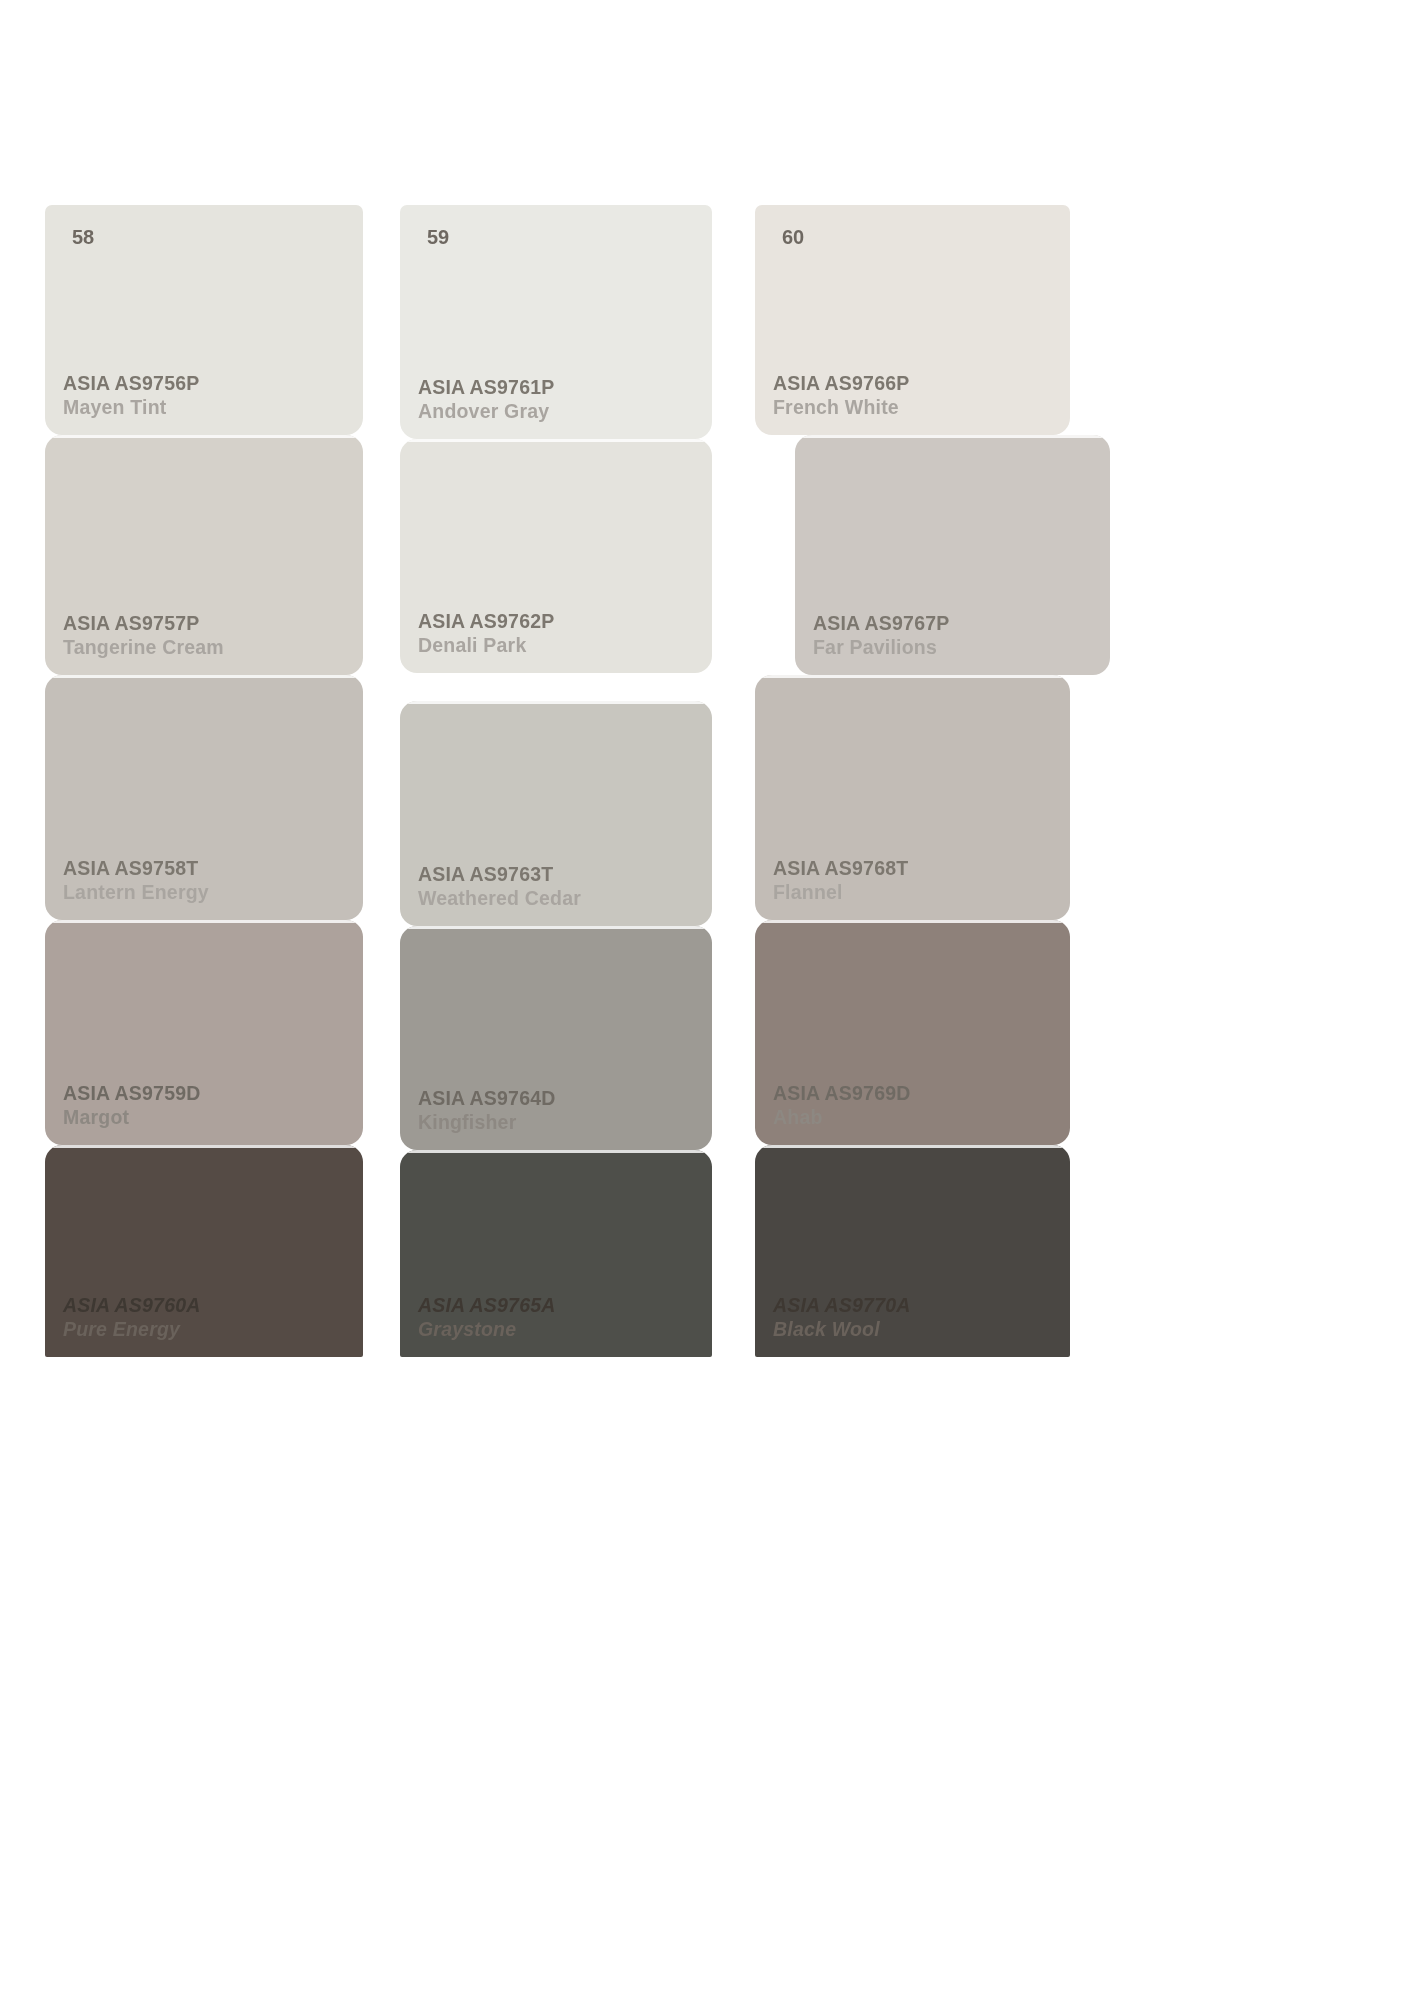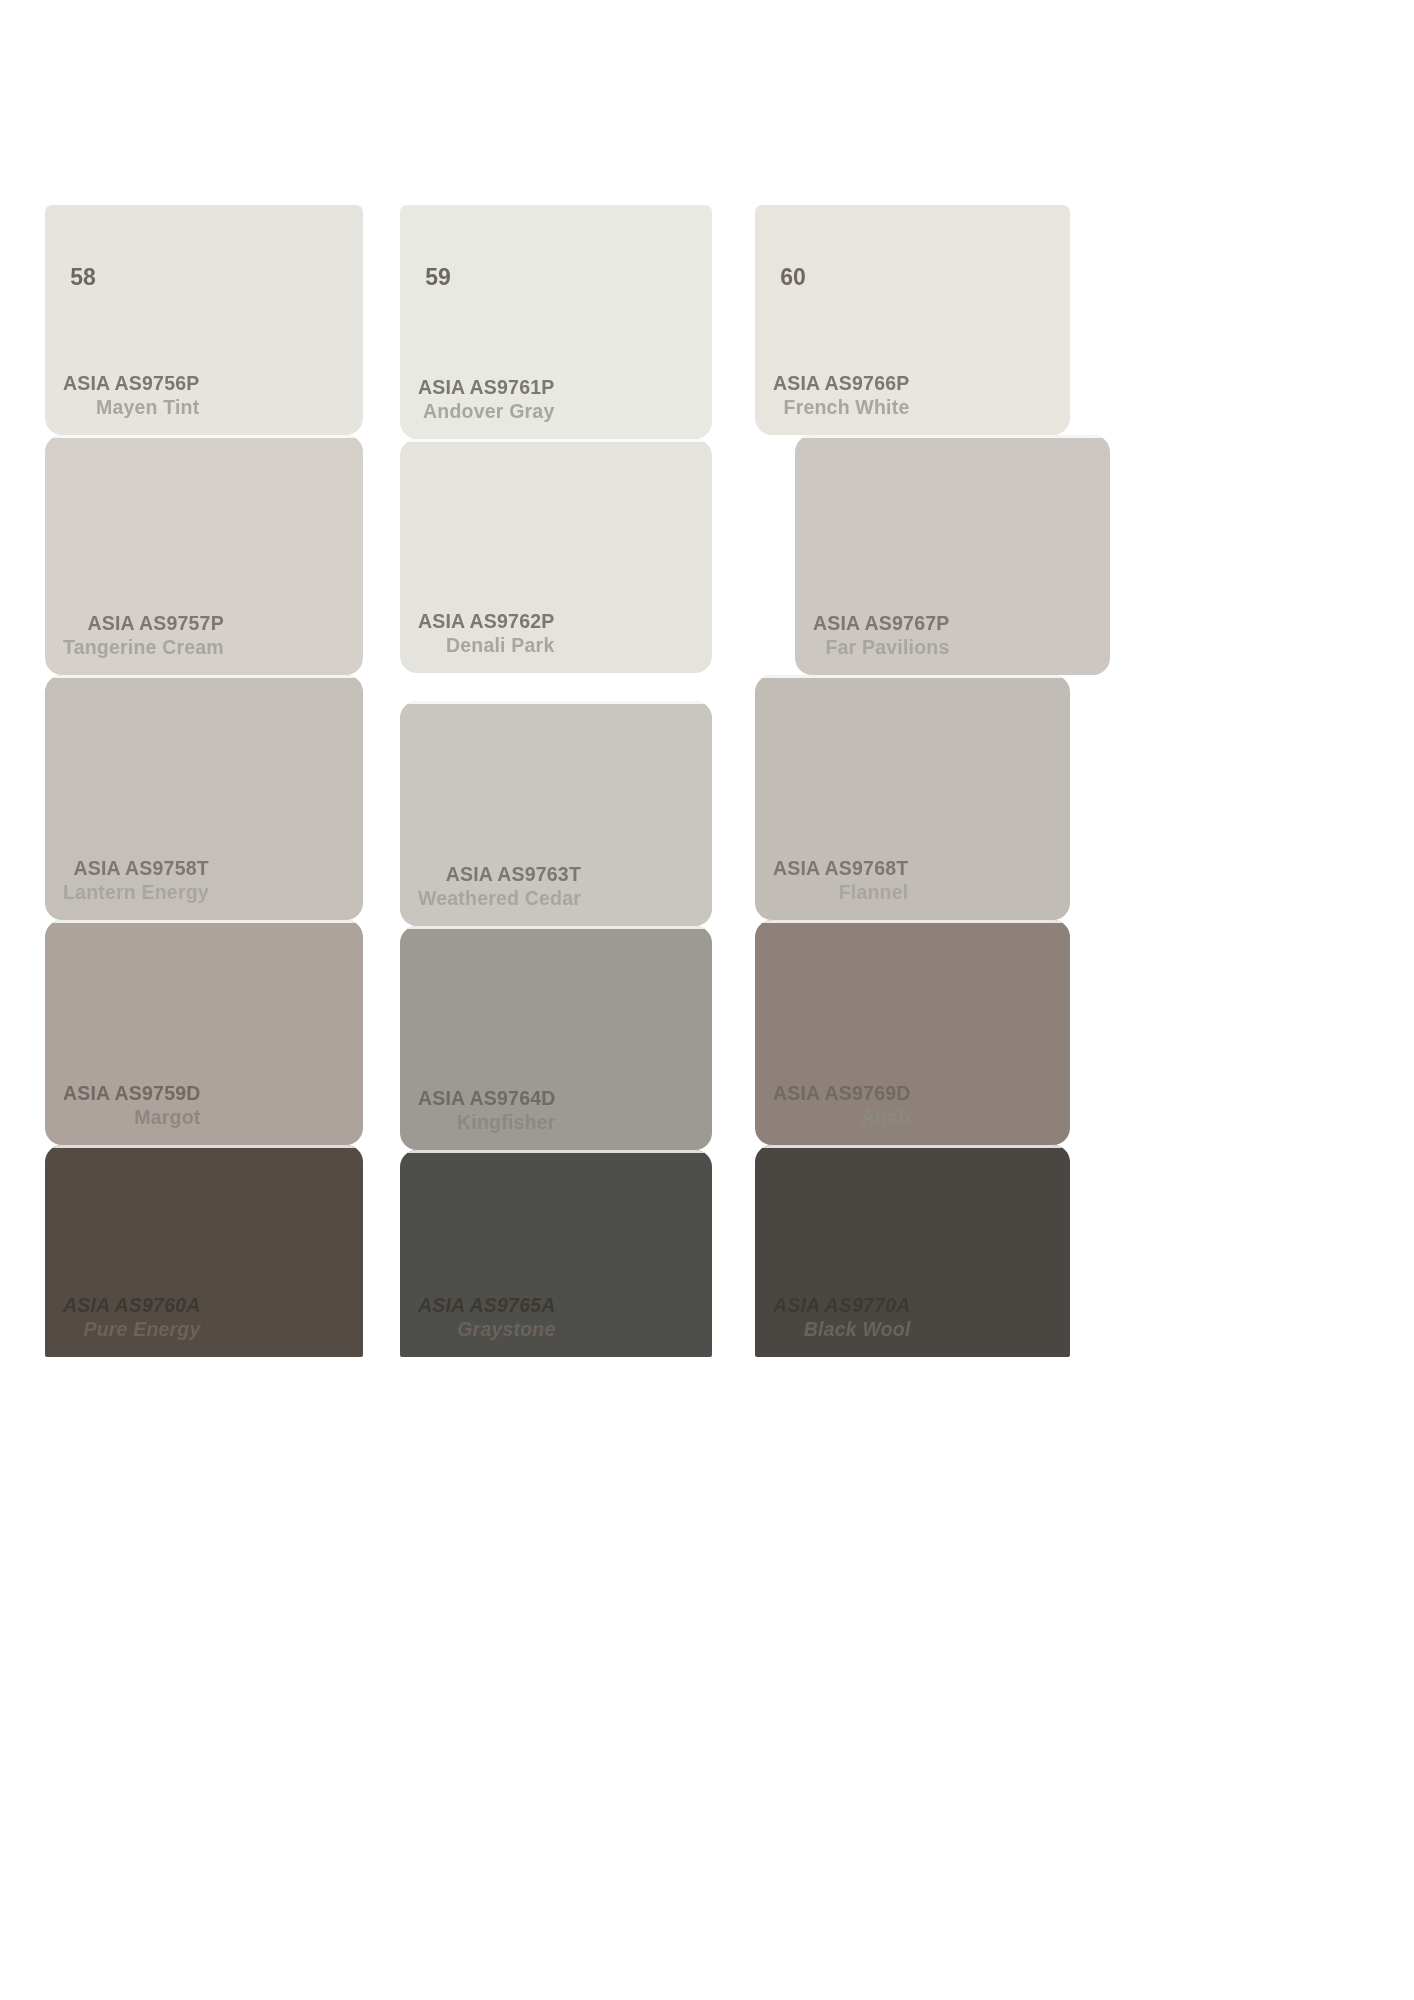--- a/index.html
+++ b/index.html
@@ -40,21 +40,20 @@
     left:0;right:0;top:0;
     height:3px;
     background:rgba(255,255,255,0.82);
   }
   .band-label{
     position:absolute;
     left:18px;
     bottom:16px;
     line-height:1.18;
     letter-spacing:0.2px;
-    text-align:right;
   }
   .code{
     display:block;
     font-size:19.5px;
     font-weight:bold;
     color:#7c776f;
     white-space:nowrap;
   }
   .name{
     display:block;
@@ -74,26 +73,25 @@
     position:absolute;
     left:20px;
     top:14px;
     width:36px;height:36px;
     border-radius:50%;
     border:1.6px solid #b3aeа8;
     border-color:#b0aba4;
     display:flex;
     align-items:center;
     justify-content:center;
-    font-size:23px;
+    font-size:20px;
     font-weight:bold;
     color:#6e6861;
     box-sizing:border-box;
     background:transparent;
-    margin-top:40px;
   }
   
   .card .band:first-child{border-top-left-radius:7px;border-top-right-radius:7px;}
   .card .band:last-child{border-bottom-left-radius:2px;border-bottom-right-radius:2px;font-style:italic;}
 </style>
 </head>
 <body>
 
 <div class="board">
 

